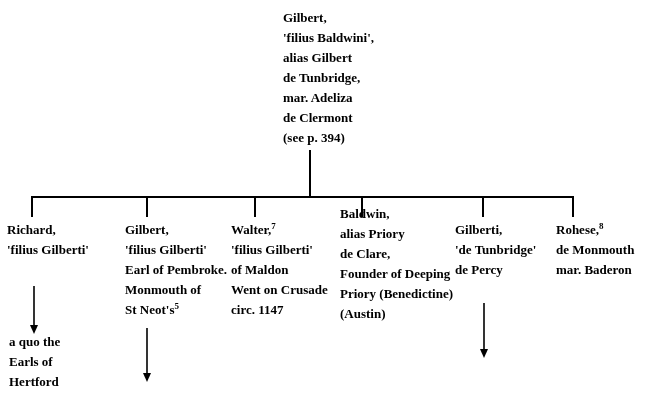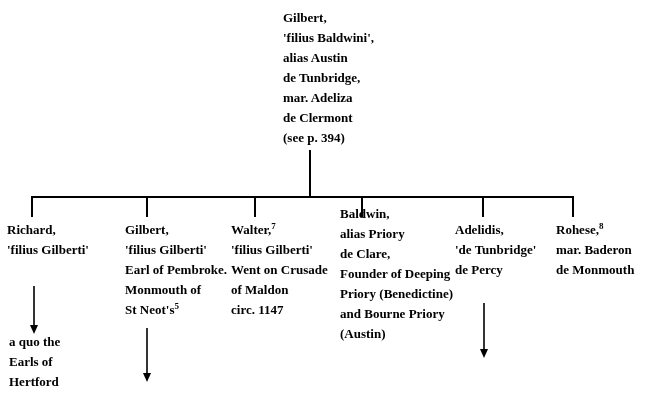--- a/index.html
+++ b/index.html
@@ -45,21 +45,21 @@
     </g>
     <g>
       <line class="arrow-shaft" x1="484" y1="303" x2="484" y2="350"></line>
       <polygon points="480,349 488,349 484,358"></polygon>
     </g>
   </svg>
 
   <div class="person" style="left:283px;top:8px">
       <div class="tline"><span>Gilbert,</span></div>
       <div class="tline"><span>'filius Baldwini',</span></div>
-      <div class="tline"><span class="italic">alias </span><span>Austin</span></div>
+      <div class="tline"><span class="italic">alias </span><span>Gilbert</span></div>
       <div class="tline"><span>de Tunbridge,</span></div>
       <div class="tline"><span>mar. Adeliza</span></div>
       <div class="tline"><span>de Clermont</span></div>
       <div class="tline"><span>(see p. 394)</span></div>
     </div>
 
   <div class="person" style="left:7px;top:220px">
       <div class="tline"><span>Richard,</span></div>
       <div class="tline"><span>'filius Gilberti'</span></div>
     </div>
@@ -68,45 +68,44 @@
       <div class="tline"><span>Gilbert,</span></div>
       <div class="tline"><span>'filius Gilberti'</span></div>
       <div class="tline"><span>Earl of Pembroke.</span></div>
       <div class="tline"><span>Monmouth of</span></div>
       <div class="tline"><span>St Neot's</span><sup>5</sup></div>
     </div>
 
   <div class="person" style="left:231px;top:220px">
       <div class="tline"><span>Walter,</span><sup>7</sup></div>
       <div class="tline"><span>'filius Gilberti'</span></div>
+      <div class="tline"><span>of Maldon</span></div>
       <div class="tline"><span>Went on Crusade</span></div>
-      <div class="tline"><span>of Maldon</span></div>
       <div class="tline"><span class="italic">circ. </span><span>1147</span></div>
     </div>
 
   <div class="person" style="left:340px;top:204px">
       <div class="tline"><span>Baldwin,</span></div>
       <div class="tline"><span class="italic">alias </span><span>Priory</span></div>
       <div class="tline"><span>de Clare,</span></div>
       <div class="tline"><span>Founder of Deeping</span></div>
       <div class="tline"><span>Priory (Benedictine)</span></div>
-      <div class="tline"><span>and Bourne Priory</span></div>
       <div class="tline"><span>(Austin)</span></div>
     </div>
 
   <div class="person" style="left:455px;top:220px">
-      <div class="tline"><span>Adelidis,</span></div>
+      <div class="tline"><span>Gilberti,</span></div>
       <div class="tline"><span>'de Tunbridge'</span></div>
       <div class="tline"><span>de Percy</span></div>
     </div>
 
   <div class="person" style="left:556px;top:220px">
       <div class="tline"><span>Rohese,</span><sup>8</sup></div>
+      <div class="tline"><span>de Monmouth</span></div>
       <div class="tline"><span>mar. Baderon</span></div>
-      <div class="tline"><span>de Monmouth</span></div>
     </div>
 
   <div class="person" style="left:9px;top:332px">
       <div class="tline"><span>a quo the</span></div>
       <div class="tline"><span>Earls of</span></div>
       <div class="tline"><span>Hertford</span></div>
     </div>
 
 </div>
 

